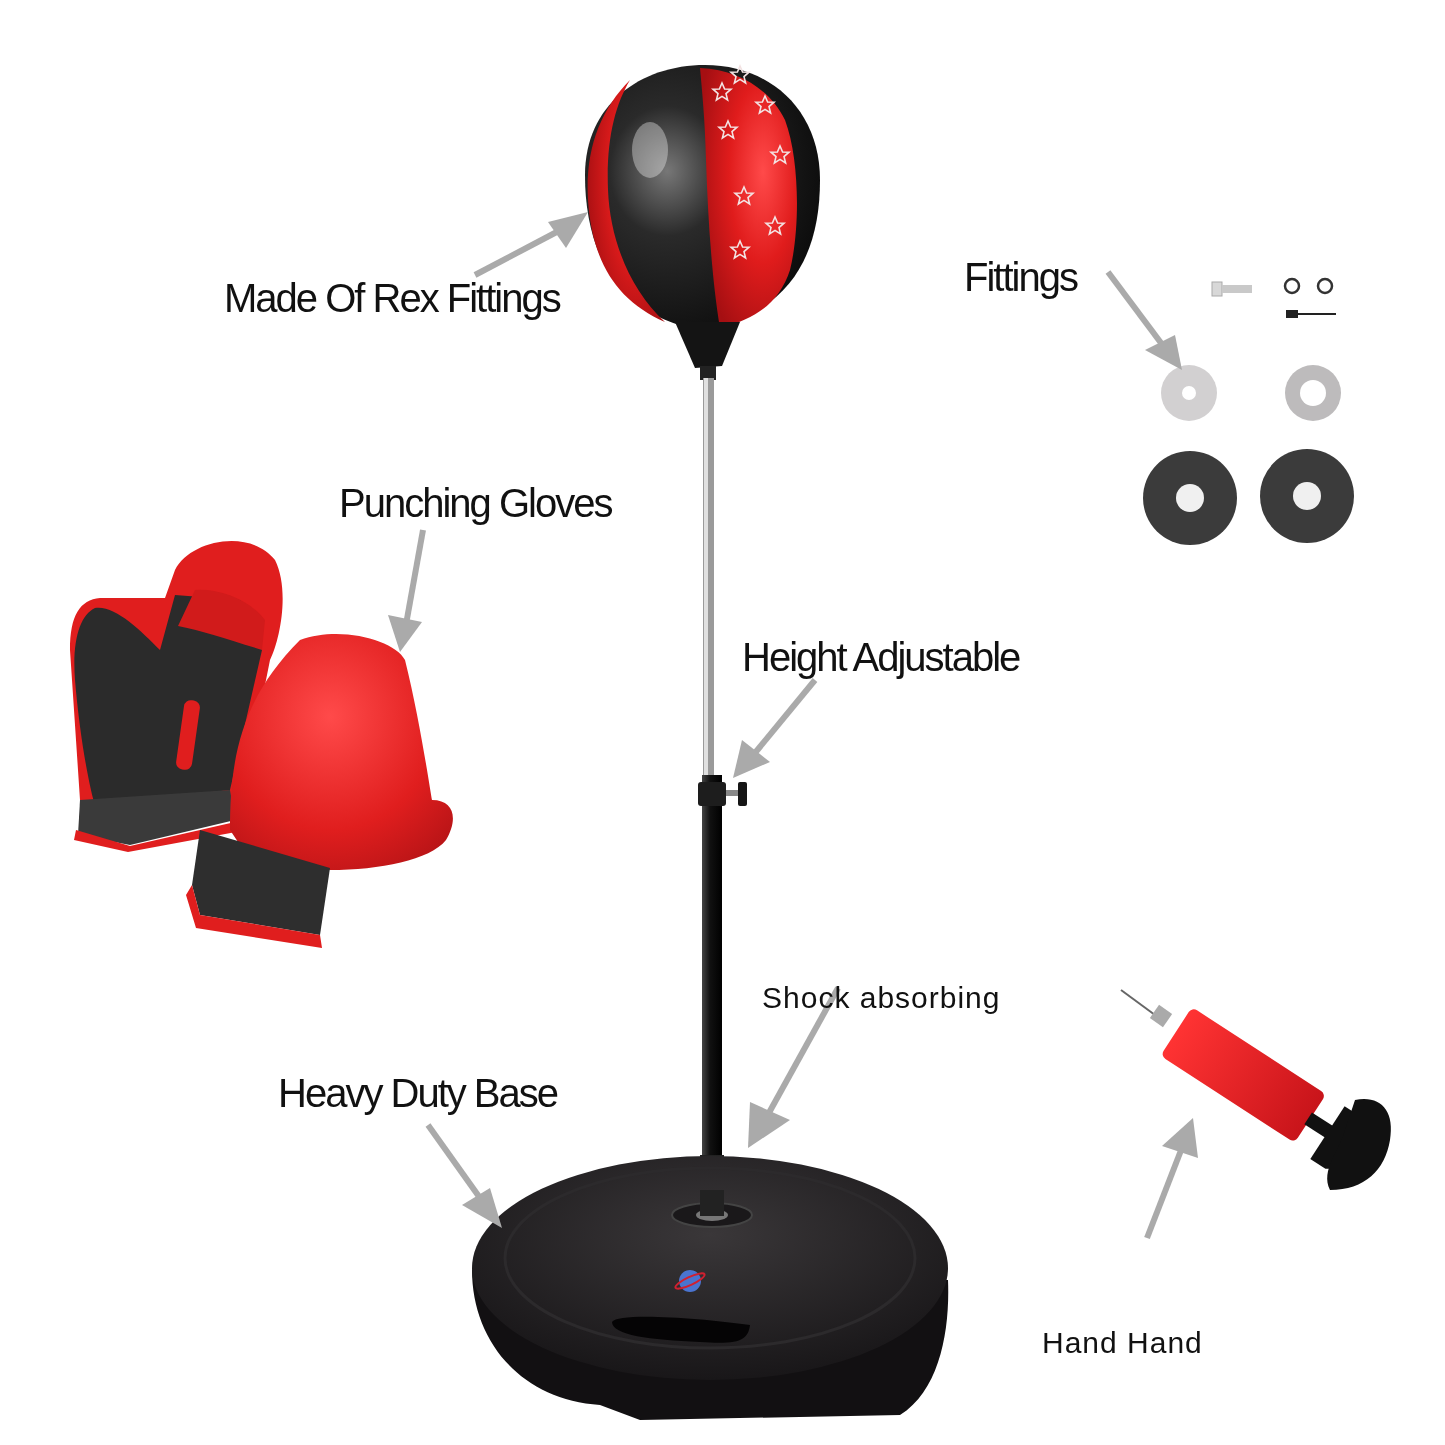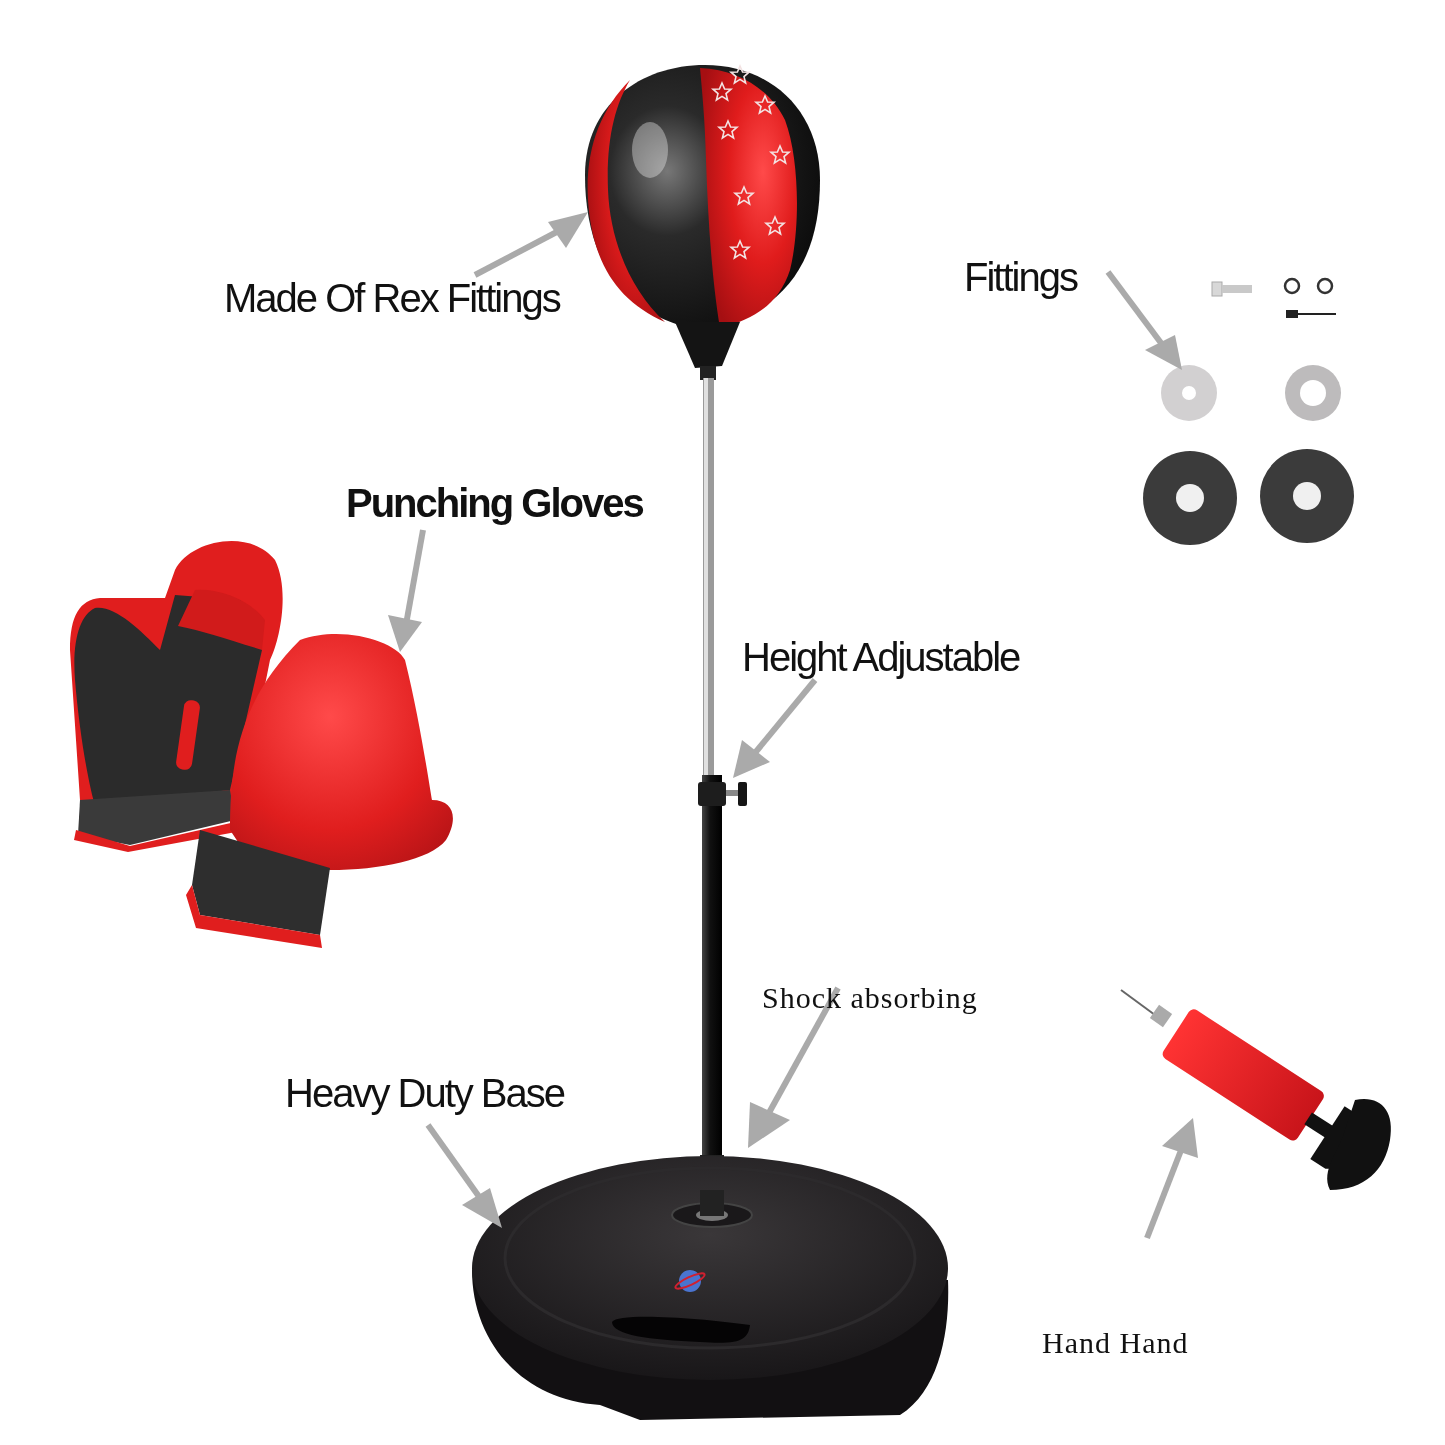--- a/index.html
+++ b/index.html
@@ -9,21 +9,21 @@
       position: absolute;
       font-family: "Liberation Sans", sans-serif;
       font-size: 40px;
       letter-spacing: -2px;
       color: #111111;
       white-space: nowrap;
       line-height: 1;
     }
     .label-dejavu {
       position: absolute;
-      font-family: Liberation Serif, serif;
+      font-family: Liberation Sans, sans-serif;
       font-size: 30px;
       color: #111111;
       white-space: pre;
       line-height: 40px;
       letter-spacing: 1px;
     }
     svg.art { position: absolute; left: 0; top: 0; }
   </style>
 </head>
 <body>
@@ -189,23 +189,23 @@
       <line x1="428" y1="1125" x2="485" y2="1205" stroke-width="6"></line>
       <polygon points="502,1228 462,1205 490,1188" stroke="none"></polygon>
 
       <line x1="1147" y1="1238" x2="1185" y2="1140" stroke-width="6"></line>
       <polygon points="1193,1118 1162,1146 1198,1158" stroke="none"></polygon>
     </g>
   </svg>
 
   <div class="label-arial" style="left:224px; top:278px;">Made Of Rex Fittings</div>
   <div class="label-arial" style="left:964px; top:217px;margin-top:40px;">Fittings</div>
-  <div class="label-arial" style="left:346px; top:483px;font-weight:bold;">Punching Gloves</div>
+  <div class="label-arial" style="left:339px; top:483px;">Punching Gloves</div>
   <div class="label-arial" style="left:742px; top:637px;">Height Adjustable</div>
-  <div class="label-arial" style="left:285px; top:1073px;">Heavy Duty Base</div>
+  <div class="label-arial" style="left:278px; top:1073px;">Heavy Duty Base</div>
 
   <div class="label-dejavu" style="left:762px; top:898px;">
     <div>Shock absorbing</div>
   </div>
 
   <div class="label-dejavu" style="left:1042px; top:1243px;">
     <div>Hand Hand</div>
     <div>to Inflate Punch Ball</div>
   </div>
 </div>

